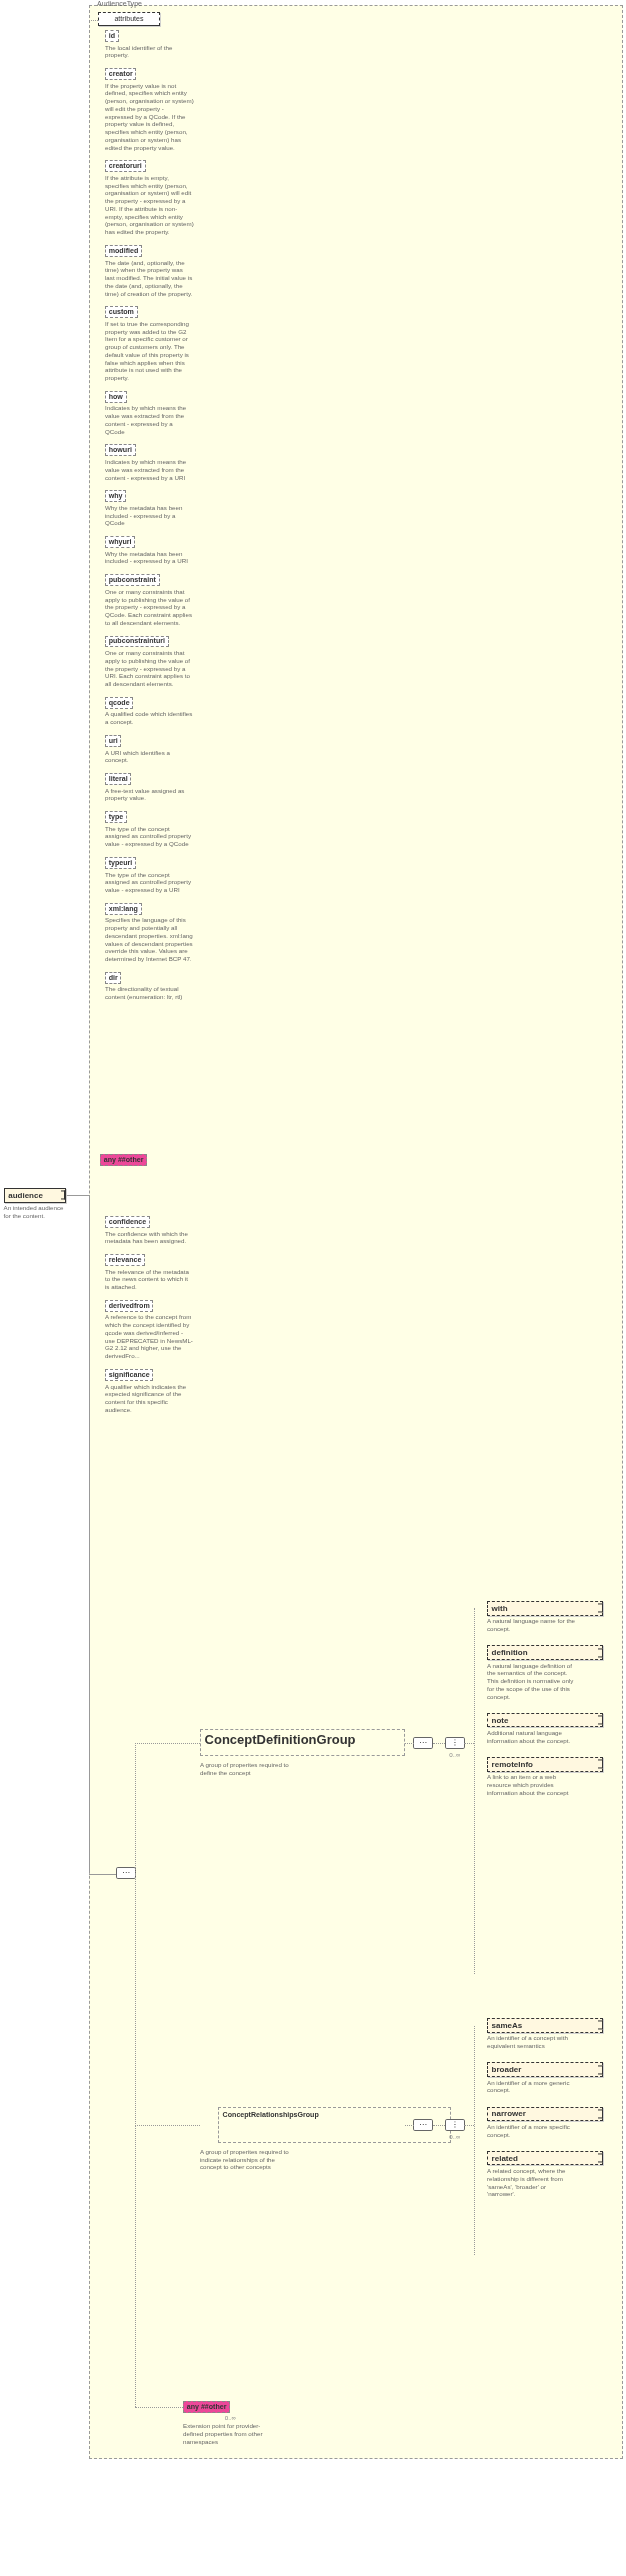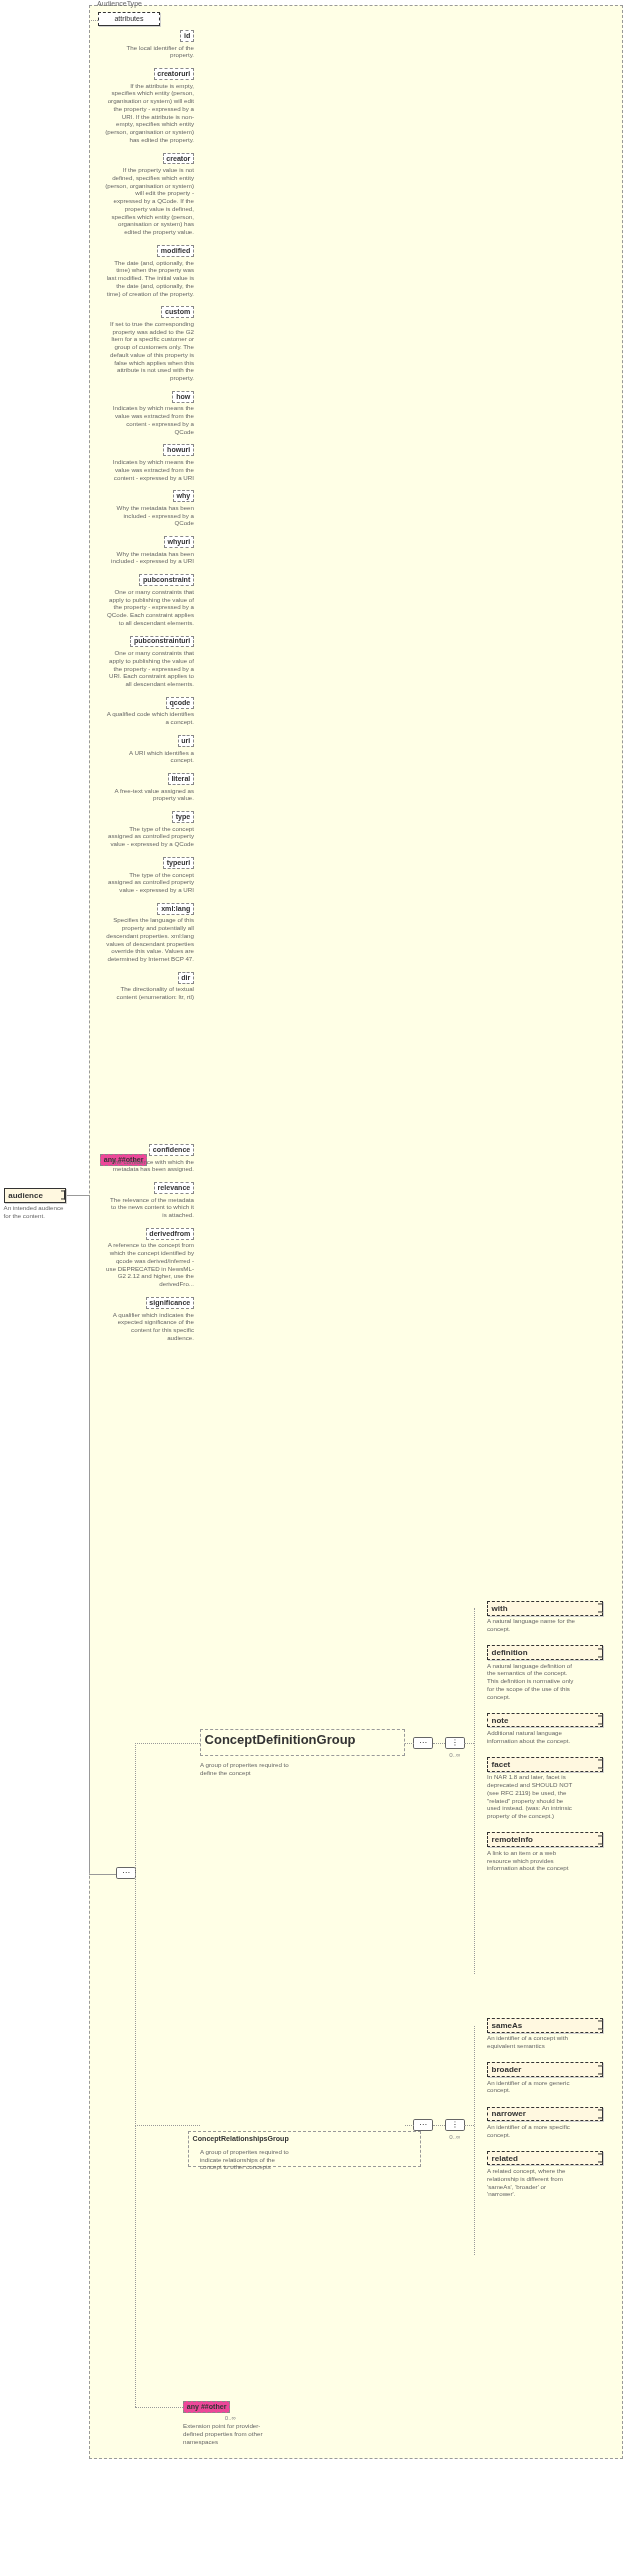--- a/index.html
+++ b/index.html
@@ -7,21 +7,21 @@
 .canvas { position:relative; width:627px; height:2576px; }
 .dashed-panel { position:absolute; border:0.9px dashed #999; background:#ffffe6; }
 .panel-label { position:absolute; top:-6.2px; left:5.3px; font-size:7.1px; color:#666; background:transparent; padding:0 1.8px; }
 .root-box { position:absolute; left:3.6px; top:1188px; width:62px; }
 .elem-box { border:0.9px solid #333; background:#fff8e0; padding:1.8px 3.6px; font-weight:bold; font-size:8px; white-space:nowrap; box-shadow:0.9px 0.9px 0 #ccc; position:relative; }
 .elem-box::after { content:""; position:absolute; right:-0.9px; top:50%; transform:translateY(-50%); width:3.6px; height:7.1px; border:0.9px solid #333; border-left:none; background:#fff8e0; display:none; }
 .elem-box.has-children::after { display:block; }
 .elem-desc { font-size:6.2px; color:#666; margin-top:1.8px; line-height:1.25; max-width:89px; }
 .attr-header { position:absolute; left:98px; top:12.4px; width:62px; }
 .attr-header .elem-box { border-style:dashed dashed solid dashed; border-width:0.9px; background:#fff; text-align:center; font-size:7.1px; font-weight:normal; }
-.attrs-col { position:absolute; left:105px; top:30px; width:89px;text-align:right; }
+.attrs-col { position:absolute; left:105px; top:30px; width:89px; }
 .attr-item { margin-bottom:9px; }
 .attr-name { border:0.9px dashed #888; padding:0.9px 2.7px; display:inline-block; font-size:7.1px; font-weight:bold; background:#fff; }
 .attr-desc { font-size:6.2px; color:#666; margin-top:1.8px; line-height:1.25; width:89px; }
 .any-box { border:0.9px dashed #888; padding:0.9px 2.7px; display:inline-block; font-size:7.1px; font-weight:bold; background:#ec4899; }
 .seq-joint { position:absolute; width:19.6px; height:12.4px; border:0.9px solid #666; background:#fff; border-radius:1.8px; font-size:8px; text-align:center; line-height:10.7px; }
 .seq-joint::before { content:"⋯"; letter-spacing:-0.9px; }
 .choice-joint { position:absolute; width:19.6px; height:12.4px; border:0.9px solid #666; background:#fff; border-radius:1.8px; font-size:6.2px; text-align:center; line-height:10.7px; }
 .choice-joint::before { content:"⫶"; font-size:9px; }
 .child-col { position:absolute; }
 .child-item { margin-bottom:12.4px; position:relative; }
@@ -52,22 +52,22 @@
 <div class="attr-header">
   <div class="elem-box">
     <span>attributes</span>
   </div>
 </div>
 
 <div class="hline dotted" style="left:89px; top:19.6px; width:9px;"></div>
 
 <div class="attrs-col" id="attrs-col">
       <div class="attr-item"><div class="attr-name">id</div><div class="attr-desc">The local identifier of the property.</div></div>
+      <div class="attr-item"><div class="attr-name">creator</div><div class="attr-desc">If the property value is not defined, specifies which entity (person, organisation or system) will edit the property - expressed by a QCode. If the property value is defined, specifies which entity (person, organisation or system) has edited the property value.</div></div>
       <div class="attr-item"><div class="attr-name">creatoruri</div><div class="attr-desc">If the attribute is empty, specifies which entity (person, organisation or system) will edit the property - expressed by a URI. If the attribute is non-empty, specifies which entity (person, organisation or system) has edited the property.</div></div>
-      <div class="attr-item"><div class="attr-name">creator</div><div class="attr-desc">If the property value is not defined, specifies which entity (person, organisation or system) will edit the property - expressed by a QCode. If the property value is defined, specifies which entity (person, organisation or system) has edited the property value.</div></div>
       <div class="attr-item"><div class="attr-name">modified</div><div class="attr-desc">The date (and, optionally, the time) when the property was last modified. The initial value is the date (and, optionally, the time) of creation of the property.</div></div>
       <div class="attr-item"><div class="attr-name">custom</div><div class="attr-desc">If set to true the corresponding property was added to the G2 Item for a specific customer or group of customers only. The default value of this property is false which applies when this attribute is not used with the property.</div></div>
       <div class="attr-item"><div class="attr-name">how</div><div class="attr-desc">Indicates by which means the value was extracted from the content - expressed by a QCode</div></div>
       <div class="attr-item"><div class="attr-name">howuri</div><div class="attr-desc">Indicates by which means the value was extracted from the content - expressed by a URI</div></div>
       <div class="attr-item"><div class="attr-name">why</div><div class="attr-desc">Why the metadata has been included - expressed by a QCode</div></div>
       <div class="attr-item"><div class="attr-name">whyuri</div><div class="attr-desc">Why the metadata has been included - expressed by a URI</div></div>
       <div class="attr-item"><div class="attr-name">pubconstraint</div><div class="attr-desc">One or many constraints that apply to publishing the value of the property - expressed by a QCode. Each constraint applies to all descendant elements.</div></div>
       <div class="attr-item"><div class="attr-name">pubconstrainturi</div><div class="attr-desc">One or many constraints that apply to publishing the value of the property - expressed by a URI. Each constraint applies to all descendant elements.</div></div>
       <div class="attr-item"><div class="attr-name">qcode</div><div class="attr-desc">A qualified code which identifies a concept.</div></div>
       <div class="attr-item"><div class="attr-name">uri</div><div class="attr-desc">A URI which identifies a concept.</div></div>
@@ -77,21 +77,21 @@
       <div class="attr-item"><div class="attr-name">xml:lang</div><div class="attr-desc">Specifies the language of this property and potentially all descendant properties. xml:lang values of descendant properties override this value. Values are determined by Internet BCP 47.</div></div>
       <div class="attr-item"><div class="attr-name">dir</div><div class="attr-desc">The directionality of textual content (enumeration: ltr, rtl)</div></div>
     </div>
 
 <div style="position:absolute; left:100px; top:1154px;">
   <div class="any-box">
     <span>any  ##other</span>
   </div>
 </div>
 
-<div class="attrs-col" id="attrs-col2" style="top:1144px;">
+<div class="attrs-col" id="attrs-col2" style="top:1216px;">
       <div class="attr-item"><div class="attr-name">confidence</div><div class="attr-desc">The confidence with which the metadata has been assigned.</div></div>
       <div class="attr-item"><div class="attr-name">relevance</div><div class="attr-desc">The relevance of the metadata to the news content to which it is attached.</div></div>
       <div class="attr-item"><div class="attr-name">derivedfrom</div><div class="attr-desc">A reference to the concept from which the concept identified by qcode was derived/inferred - use DEPRECATED in NewsML-G2 2.12 and higher, use the derivedFro...</div></div>
       <div class="attr-item"><div class="attr-name">significance</div><div class="attr-desc">A qualifier which indicates the expected significance of the content for this specific audience.</div></div>
     </div>
 
 <div class="seq-joint" style="left:116px; top:1867px;"></div>
 <div class="hline" style="left:89px; top:1874px; width:27px;"></div>
 <div class="vline" style="left:89px; top:1195px; height:678px;"></div>
 
@@ -116,32 +116,28 @@
       </div>
       <div class="child-item">
         <div class="elem-box has-children">definition</div>
         <div class="elem-desc" style="width: 107px;">A natural language definition of the semantics of the concept. This definition is normative only for the scope of the use of this concept.</div>
       </div>
       <div class="child-item">
         <div class="elem-box has-children">note</div>
         <div class="elem-desc" style="width: 107px;">Additional natural language information about the concept.</div>
       </div>
       <div class="child-item">
-        <div class="elem-box has-children">facet</div>
-        <div class="elem-desc" style="width: 107px;">In NAR 1.8 and later, facet is deprecated and SHOULD NOT (see RFC 2119) be used, the "related" property should be used instead. (was: An intrinsic property of the concept.)</div>
-      </div>
-      <div class="child-item">
         <div class="elem-box has-children">remoteInfo</div>
         <div class="elem-desc" style="width: 107px;">A link to an item or a web resource which provides information about the concept</div>
       </div>
     </div>
 <div class="vline dotted" style="left:474px; top:1608px; height:366px;"></div>
 <div class="hline dotted" style="left:464px; top:1743px; width:9.8px;"></div>
 
-<div class="dashed-panel" style="left:188px; top:2107px; width:233px; height:36px;margin-top:24px;">
+<div class="dashed-panel" style="left:218px; top:2107px; width:233px; height:36px;">
   <div style="position:absolute; left:3.6px; top:2.7px; font-weight:bold; font-size:7.1px;">ConceptRelationshipsGroup</div>
 </div>
 <div class="elem-desc" style="position:absolute; left:200px; top:2146px; width:124px;">A group of properites required to indicate relationships of the concept to other concepts</div>
 <div class="hline dotted" style="left:135px; top:2125px; width:65px;"></div>
 <div class="vline dotted" style="left:135px; top:1874px; height:252px;"></div>
 
 <div class="seq-joint" style="left:413px; top:2119px;"></div>
 <div class="hline dotted" style="left:405px; top:2125px; width:9px;"></div>
 <div class="choice-joint" style="left:445px; top:2119px;"></div>
 <div class="hline dotted" style="left:433px; top:2125px; width:11.6px;"></div>

